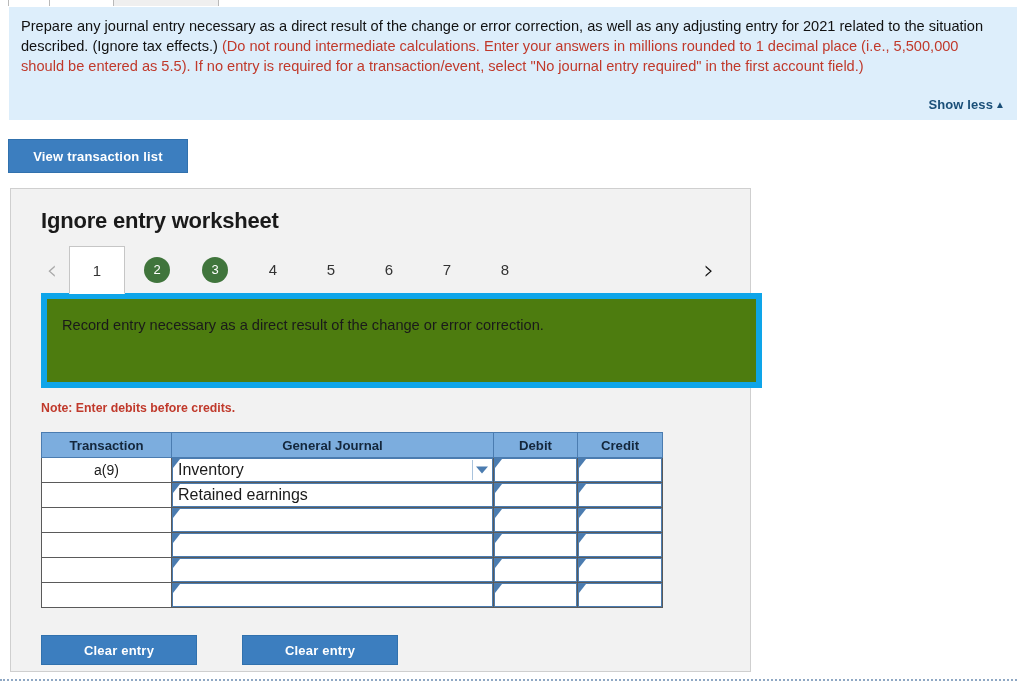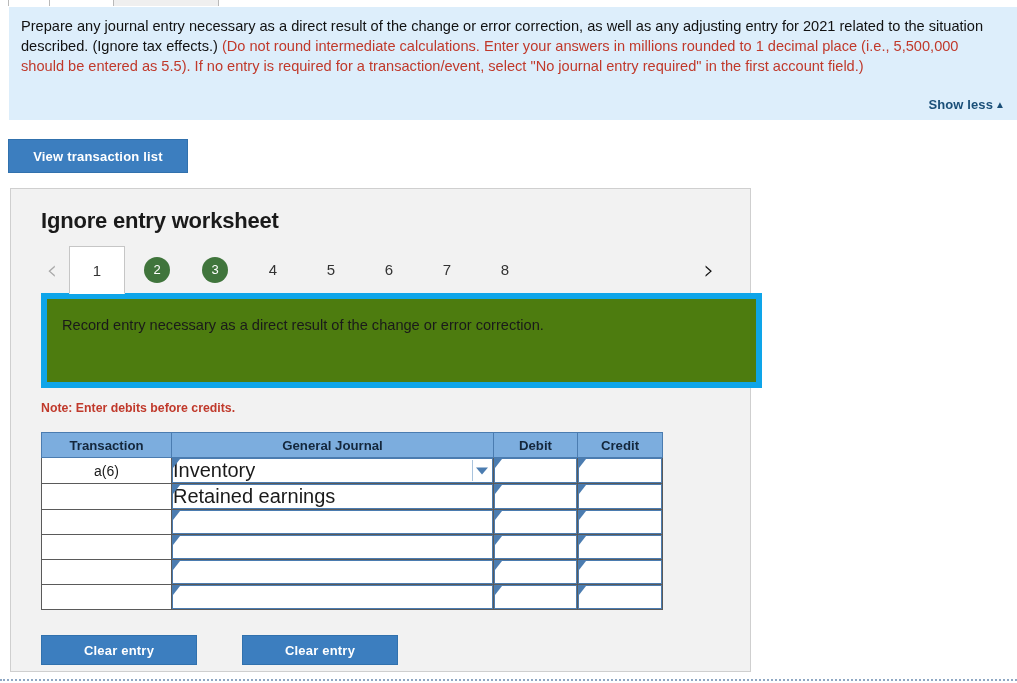--- a/index.html
+++ b/index.html
@@ -234,22 +234,23 @@
   }
   .cellwrap::before {
     content: "";
     position: absolute;
     top: 0px; left: 0px;
     width: 0; height: 0;
     border-top: 9px solid #4b7cb0;
     border-right: 7px solid transparent;
   }
   .cellwrap .val {
-    font-size: 20px;
+    font-size: 16px;
     color: #1a1a1a;
+    padding-left: 5px;
     white-space: nowrap;
     overflow: hidden;
   }
   .cellwrap .dd {
     position: absolute;
     right: 4px; top: 50%;
     transform: translateY(-50%);
     width: 0; height: 0;
     border-left: 6px solid transparent;
     border-right: 6px solid transparent;
@@ -344,21 +345,21 @@
       <thead>
         <tr>
           <th>Transaction</th>
           <th>General Journal</th>
           <th>Debit</th>
           <th>Credit</th>
         </tr>
       </thead>
       <tbody id="jbody">
           <tr>
-            <td class="txn-cell">a(6)</td>
+            <td class="txn-cell">a(9)</td>
             <td>
               <div class="cellwrap">
                 <span class="val">Inventory</span>
                 <span class="ddsep"></span>
                 <span class="dd"></span>
               </div>
             </td>
             <td>
               <div class="cellwrap">
                 <span class="val"></span>

